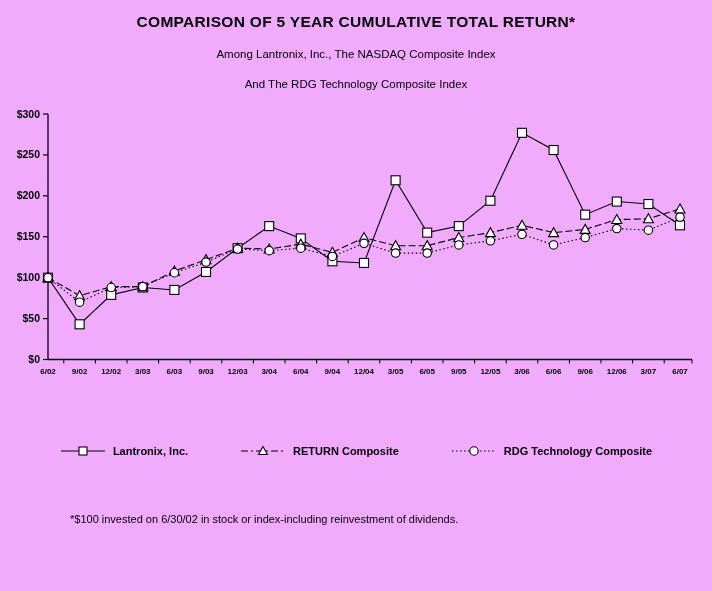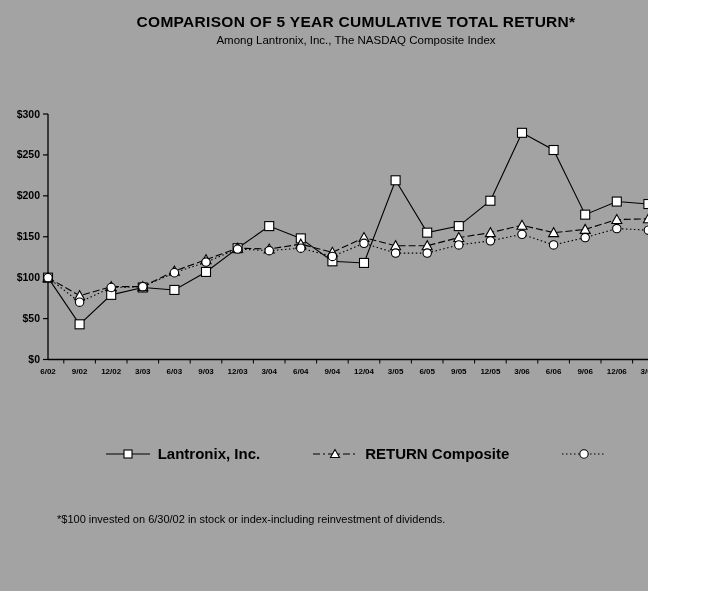--- a/index.html
+++ b/index.html
@@ -1,43 +1,44 @@
 <!DOCTYPE html>
 <html><head>
 <meta charset="utf-8">
 <style>
   html,body{margin:0;padding:0;background:#fff;}
   .page{
-    position:relative;width:648px;height:591px;background:#a3a3a3;
+    position:relative;width:712px;height:591px;background:#f0abfc;
     font-family:"Liberation Sans",sans-serif;color:#000;overflow:hidden;
   }
   .titleblock{position:absolute;top:13px;left:0;width:712px;text-align:center;}
   .title{font-size:15.5px;font-weight:bold;letter-spacing:.3px;}
-  .subtitle{font-size:11.5px;margin-top:2px;line-height:1.22;}
+  .subtitle{font-size:11.5px;margin-top:16px;line-height:1.22;}
   #chart-svg{position:absolute;left:0;top:0;width:712px;height:440px;}
   #chart-svg text{font-family:"Liberation Sans",sans-serif;fill:#000;}
   .legend{
     position:absolute;top:445px;left:0;width:712px;
     display:flex;justify-content:center;align-items:center;gap:52px;
-    font-size:15px;font-weight:bold;
+    font-size:11px;font-weight:bold;
   }
   .legend-item{display:flex;align-items:center;gap:7px;}
   .legend-item svg{display:block;}
   .footnote{
-    position:absolute;left:57px;top:512px;font-size:11px;line-height:1.35;
+    position:absolute;left:70px;top:512px;font-size:11px;line-height:1.35;
   }
 </style>
 </head>
 <body>
 
 <div class="page">
 
   <div class="titleblock">
     <div class="title">COMPARISON OF 5 YEAR CUMULATIVE TOTAL RETURN*</div>
     <div class="subtitle">Among Lantronix, Inc., The NASDAQ Composite Index</div>
+    <div class="subtitle">And The RDG Technology Composite Index</div>
   </div>
 
   <svg id="chart-svg" viewBox="0 0 712 440">
       <line x1="48" y1="114" x2="48" y2="359.5" stroke="#000" stroke-width="1.3"></line>
       <line x1="48" y1="359.5" x2="692" y2="359.5" stroke="#000" stroke-width="1.3"></line>
       <line x1="43" y1="359.5" x2="48" y2="359.5" stroke="#000" stroke-width="1.2"></line>
       <text x="40" y="363" text-anchor="end" font-size="10.5" font-weight="bold">$0</text>
       <line x1="43" y1="318.5833333333333" x2="48" y2="318.5833333333333" stroke="#000" stroke-width="1.2"></line>
       <text x="40" y="322.0833333333333" text-anchor="end" font-size="10.5" font-weight="bold">$50</text>
       <line x1="43" y1="277.6666666666667" x2="48" y2="277.6666666666667" stroke="#000" stroke-width="1.2"></line>
@@ -173,20 +174,21 @@
         <line x1="1" y1="6" x2="45" y2="6" stroke="#000" stroke-width="1.2" stroke-dasharray="7,3,2,3"></line>
         <polygon points="23,1.5 18.5,9.5 27.5,9.5" fill="#fff" stroke="#000" stroke-width="1.1"></polygon>
       </svg>
       <span>RETURN Composite</span>
     </span>
     <span class="legend-item">
       <svg width="46" height="12">
         <line x1="1" y1="6" x2="45" y2="6" stroke="#000" stroke-width="1.2" stroke-dasharray="1.5,2.5"></line>
         <circle cx="23" cy="6" r="4.2" fill="#fff" stroke="#000" stroke-width="1.1"></circle>
       </svg>
+      <span>RDG Technology Composite</span>
     </span>
   </div>
 
   <div class="footnote">
     <div>*$100 invested on 6/30/02 in stock or index-including reinvestment of dividends.</div>
   </div>
 
 </div>
 
 </body></html>

